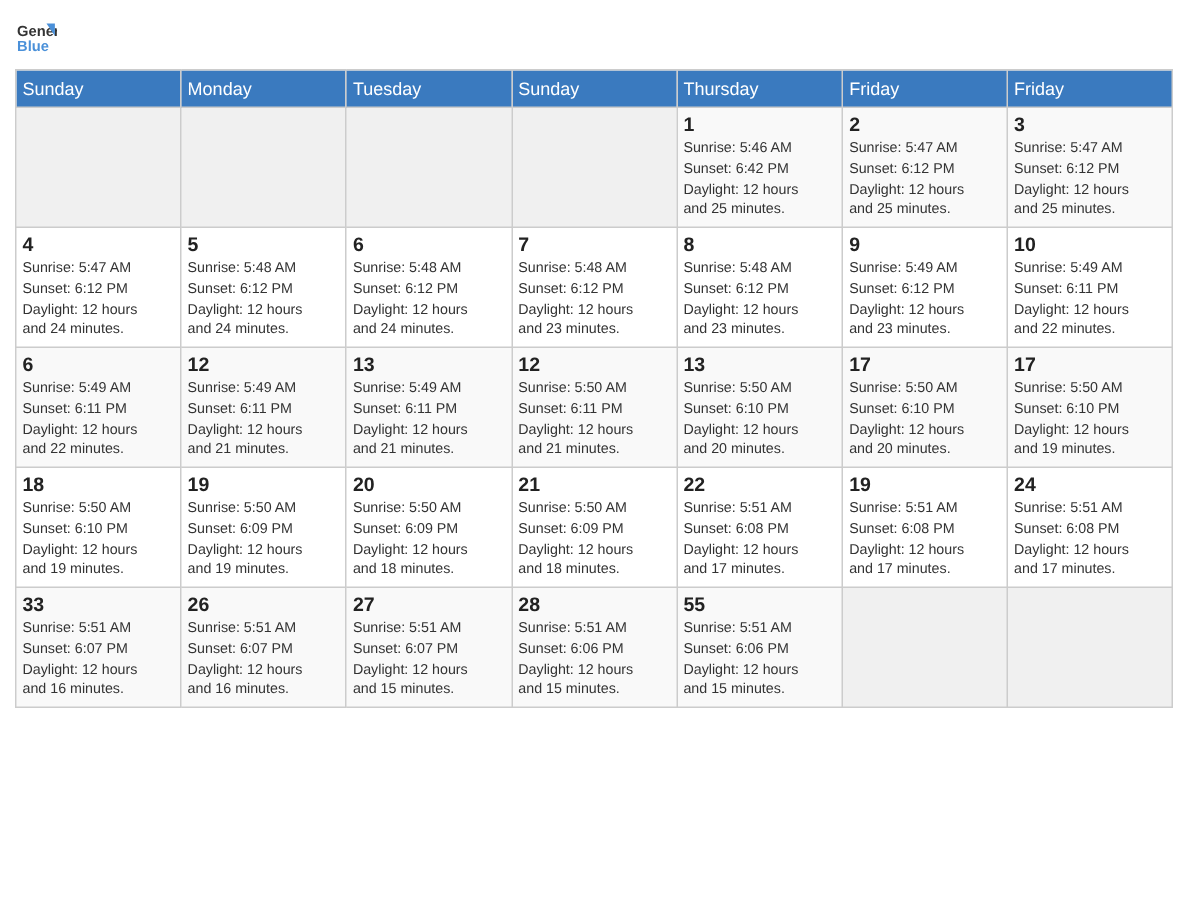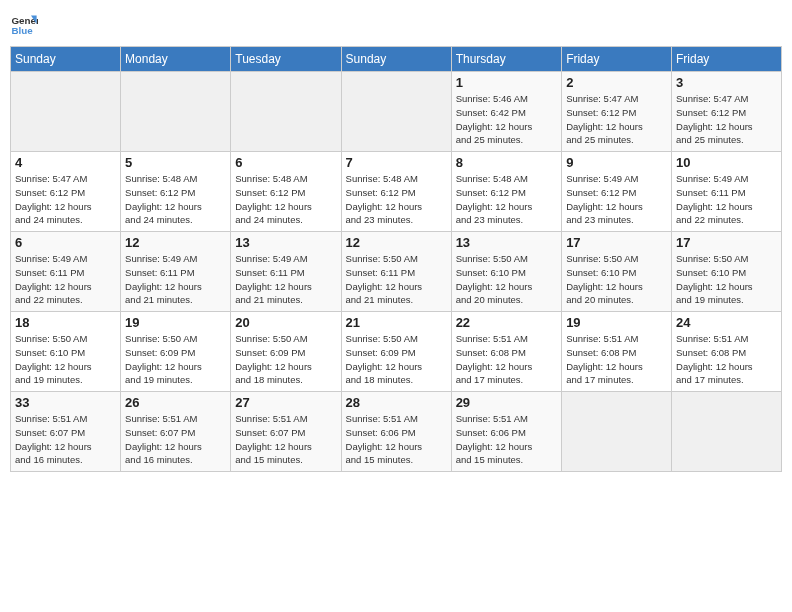--- a/index.html
+++ b/index.html
@@ -317,21 +317,21 @@
 and 15 minutes.</div>
         </td>
         <td>
           <span class="day-num">28</span>
           <div class="day-info" style="white-space: pre-line;">Sunrise: 5:51 AM
 Sunset: 6:06 PM
 Daylight: 12 hours
 and 15 minutes.</div>
         </td>
         <td>
-          <span class="day-num">29</span>
+          <span class="day-num">55</span>
           <div class="day-info" style="white-space: pre-line;">Sunrise: 5:51 AM
 Sunset: 6:06 PM
 Daylight: 12 hours
 and 15 minutes.</div>
         </td>
         <td class="empty-cell"></td>
         <td class="empty-cell"></td>
       </tr>
     </tbody>
 </table>

